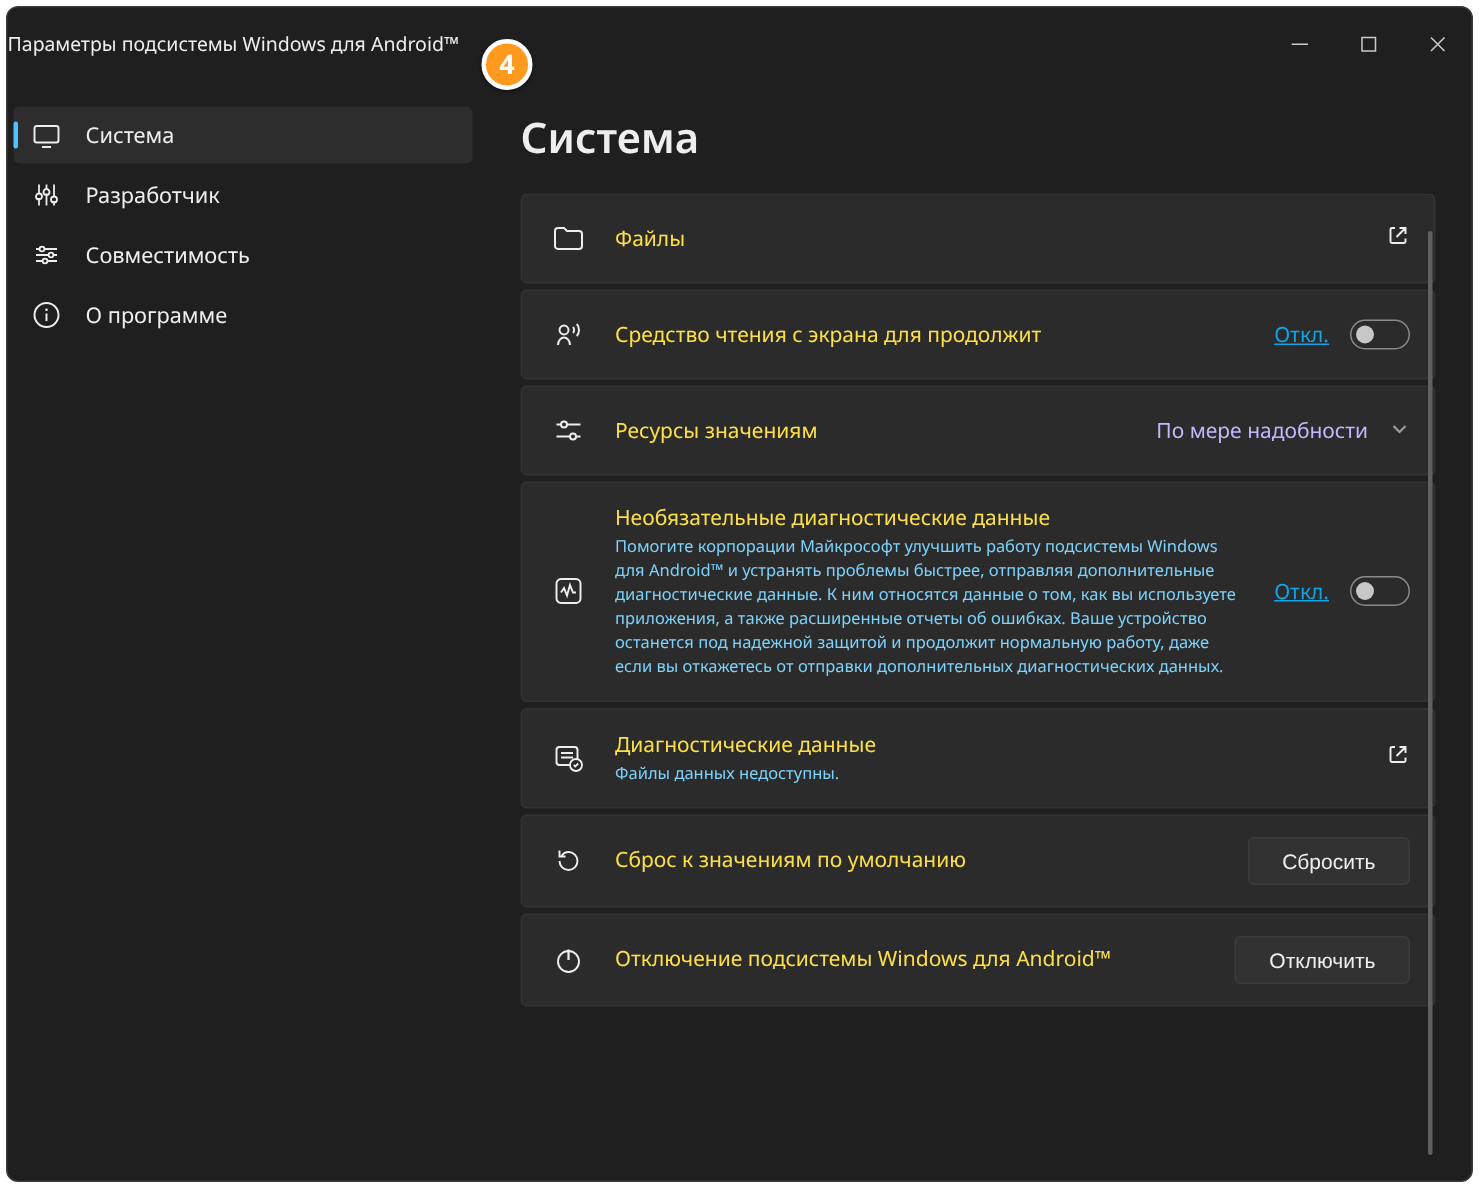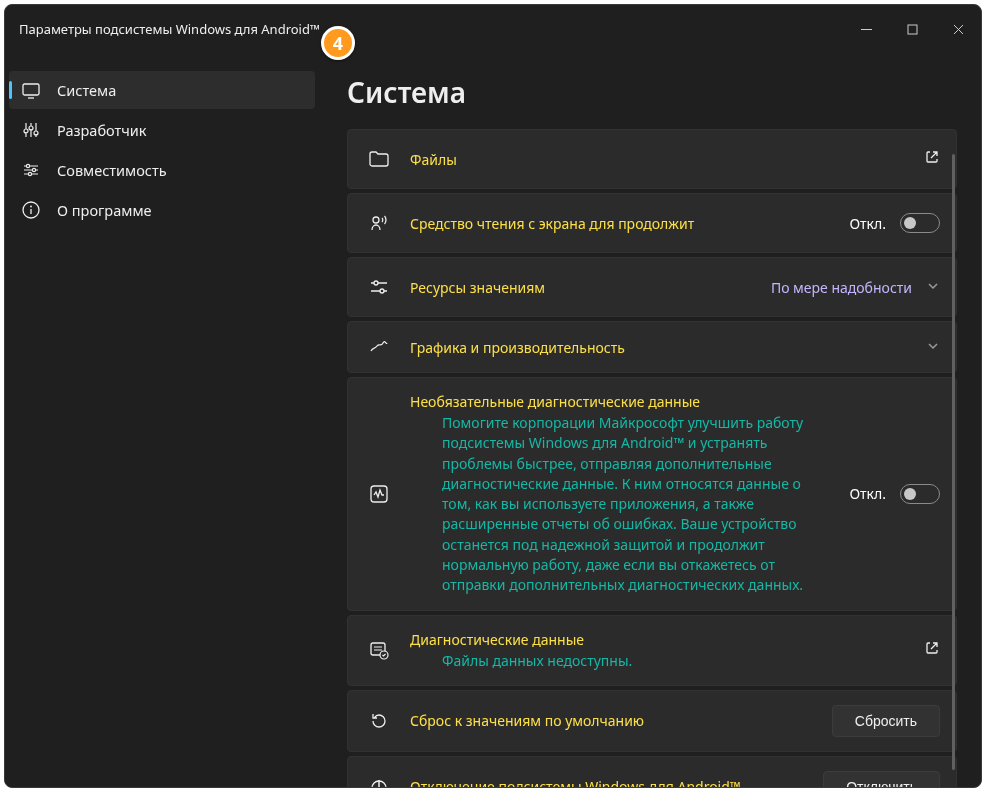--- a/index.html
+++ b/index.html
@@ -2,43 +2,43 @@
 <html><head>
 <meta charset="utf-8">
 <style>
   * { box-sizing: border-box; margin: 0; padding: 0; }
   html, body { width: 986px; height: 792px; overflow: hidden; background: #fff; font-family: "Segoe UI", system-ui, sans-serif; }
   .frame {
     position: absolute; top: 4px; left: 4px; width: 978px; height: 784px;
     background: #1f1f1f; border-radius: 8px; border: 1px solid #3a3a3a;
     display: flex; flex-direction: column; color: #eee;
   }
-  .titlebar { height: 48px; display: flex; align-items: center; justify-content: space-between; padding-left: 14px; }
+  .titlebar { height: 48px; display: flex; align-items: center; justify-content: space-between; }
   .title-text { font-size: 13px; color: #eee; }
   .winctrls { display: flex; height: 100%; }
   .winbtn { width: 46px; display: flex; align-items: center; justify-content: center; color: #ccc; }
   .winbtn svg { width: 11px; height: 11px; }
   .body { display: flex; flex: 1; min-height: 0; }
   .sidebar { width: 314px; padding-top: 18px; display: flex; flex-direction: column; gap: 2px; padding-left: 4px; padding-right: 4px; }
   .sb-item { display: flex; align-items: center; height: 38px; border-radius: 4px; padding-left: 12px; gap: 16px; font-size: 14.5px; color: #eee; position: relative; }
   .sb-item.active { background: #2d2d2d; }
   .sb-item.active::before { content:""; position:absolute; left:0; top:10px; bottom:10px; width:3px; background:#4cc2ff; border-radius:2px; }
   .sb-icon { width: 20px; height: 20px; display: flex; align-items: center; justify-content: center; color: #eee; }
   .main { flex: 1; display: flex; flex-direction: column; min-height: 0; padding-right: 6px; }
   .page-title { font-size: 28px; font-weight: 600; padding: 20px 0 18px 28px; }
   .content-scroll { flex: 1; overflow-y: auto; padding: 0 18px 12px 28px; position: relative; }
   .cards { display: flex; flex-direction: column; gap: 4px; }
   .card { background: #2b2b2b; border: 1px solid #323232; border-radius: 4px; display: flex; align-items: center; padding: 14px 16px 14px 20px; gap: 20px; min-height: 60px; }
   .card.tight { min-height: 50px; }
   .card-ico { width: 22px; height: 22px; display: flex; align-items: center; justify-content: center; color: #eee; flex: none; }
   .card-text { flex: 1; display: flex; flex-direction: column; gap: 2px; }
   .card-title { font-size: 14px; color: #fde047; }
-  .card-sub { font-size: 14px; color: #14b8a6; line-height: 1.45; margin-left: 32px; }
+  .card-sub { font-size: 11px; color: #7dd3fc; line-height: 1.45; }
   .right-ctl { display: flex; align-items: center; gap: 14px; }
-  .status-label { font-size: 14px; color: #ffffff; }
+  .status-label { font-size: 14px; color: #0ea5e9; text-decoration: underline; }
   .toggle { width: 40px; height: 20px; border-radius: 10px; border: 1px solid #8a8a8a; background: #2b2b2b; display: flex; align-items: center; padding: 0 3px; }
   .toggle .knob { width: 12px; height: 12px; background: #c7c7c7; border-radius: 50%; }
   .chev-icon { width: 14px; height: 14px; color: #9a9a9a; }
   .open-icon { width: 16px; height: 16px; color: #eee; }
   .dd-value { font-size: 14px; color: #c4b5fd; }
   .btn { background: #323232; border: 1px solid #3c3c3c; color: #eee; font-size: 14px; padding: 7px 22px; border-radius: 4px; }
   .scrollbar { position: absolute; right: 26px; top: 149px; width: 3px; height: 616px; background: #606060; border-radius: 2px; }
   
   .badge { position: absolute; top: 21px; left: 316px; width: 34px; height: 34px; border-radius: 50%; background: #ff9a1f; border: 3px solid #fff; display: flex; align-items: center; justify-content: center; color: #fff; font-weight: 700; font-size: 18px; box-shadow: 0 1px 3px rgba(0,0,0,.5); z-index: 5; }
 </style>
@@ -167,37 +167,20 @@
             <div class="right-ctl">
               <span class="dd-value">По мере надобности</span>
               <span>
                 <svg class="chev-icon" viewBox="0 0 14 14">
                     <path d="M3 5l4 4 4-4" fill="none" stroke="currentColor" stroke-width="1.5"></path>
                   </svg>
               </span>
             </div>
           </div>
 
-          <div class="card tight">
-            <span class="card-ico">
-              <svg viewBox="0 0 22 22" width="22" height="22">
-                  <path d="M3 15c2-4 4-2 6-5s4 1 6-3 3 2 4 0" fill="none" stroke="currentColor" stroke-width="1.3"></path>
-                </svg>
-            </span>
-            <div class="card-text">
-                <div class="card-title">Графика и производительность</div>
-              </div>
-            <div class="right-ctl">
-              <span>
-                <svg class="chev-icon" viewBox="0 0 14 14">
-                    <path d="M3 5l4 4 4-4" fill="none" stroke="currentColor" stroke-width="1.5"></path>
-                  </svg>
-              </span>
-            </div>
-          </div>
 
           <div class="card" style="align-items:center;">
             <span class="card-ico">
               <svg viewBox="0 0 22 22" width="22" height="22">
                   <rect x="3" y="3" width="16" height="16" rx="3" fill="none" stroke="currentColor" stroke-width="1.3"></rect>
                   <path d="M6 12l2-3 2 5 2-7 2 5h2" fill="none" stroke="currentColor" stroke-width="1.3"></path>
                 </svg>
             </span>
             <div class="card-text">
               <div class="card-title">Необязательные диагностические данные</div>

